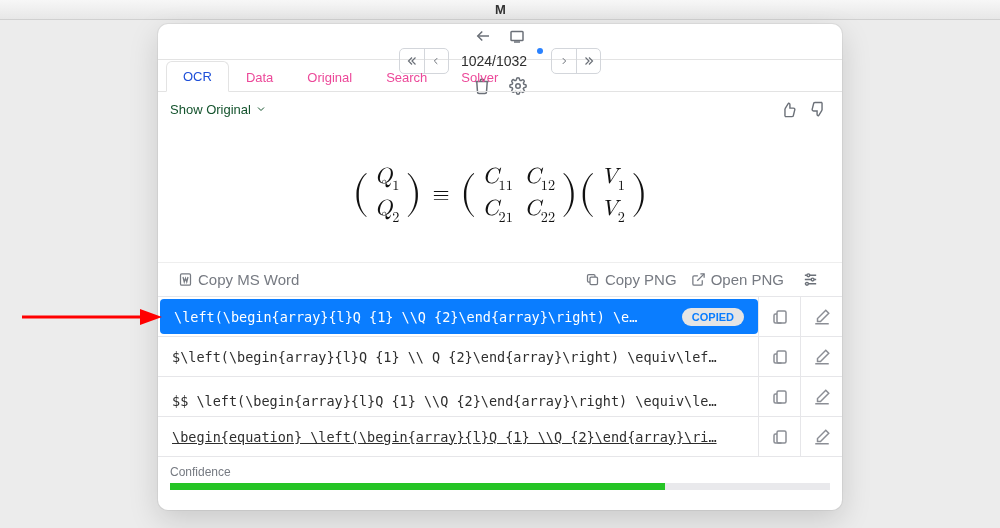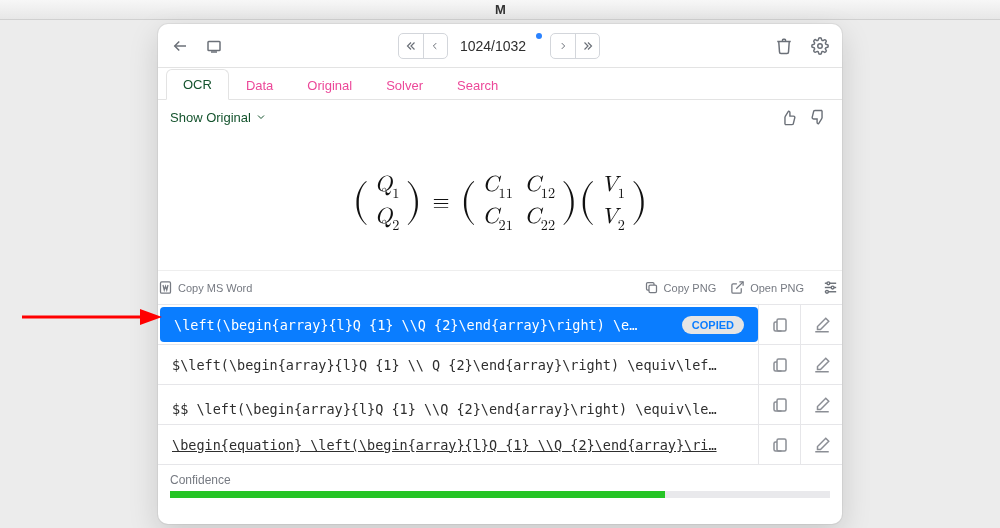--- a/index.html
+++ b/index.html
@@ -33,25 +33,26 @@
       background: #fff;
       border-radius: 10px;
       box-shadow:
         0 10px 30px rgba(0,0,0,0.15),
         0 0 0 1px rgba(0,0,0,0.05);
       display: flex;
       flex-direction: column;
       overflow: hidden;
     }
     .toolbar {
-      height: 44px;
+      height: 36px;
       border-bottom: 1px solid #e3e3e3;
       display: flex;
       align-items: center;
       padding: 0 10px;
+      flex-direction: column;
     }
     .tb-left, .tb-center, .tb-right { display: flex; align-items: center; gap: 10px; }
     .tb-left  { flex: 0 0 auto; }
     .tb-center{ flex: 1 1 auto; justify-content: center; gap: 6px; }
     .tb-right { flex: 0 0 auto; gap: 12px; }
     .icon-btn {
       width: 24px; height: 24px;
       display: flex; align-items: center; justify-content: center;
       color: #6b7078;
       border-radius: 4px;
@@ -91,21 +92,21 @@
       color: #ec4899;
       display: flex; align-items: center;
       cursor: pointer;
       border: 1px solid transparent;
       border-bottom: none;
       position: relative;
       top: 1px;
       border-radius: 6px 6px 0 0;
     }
     .tab.active {
-      color: #14532d;
+      color: #1d4ed8;
       background: #fff;
       border-color: #e3e3e3;
       border-bottom: 1px solid #fff;
     }
     .subbar {
       height: 34px;
       display: flex;
       align-items: center;
       padding: 0 12px;
       justify-content: space-between;
@@ -127,23 +128,23 @@
     }
     .equation-area .paren { font-size: 44px; line-height: 0.9; font-weight: 300; }
     .equation-area table { border-collapse: collapse; }
     .equation-area td { padding: 1px 6px; font-style: italic; }
     .equation-area sub { font-size: 0.65em; font-style: normal; position: relative; top: 2px; }
     .eq-equiv { margin: 0 10px; }
     .actions-row {
       height: 34px;
       display: flex;
       align-items: center;
-      padding: 0 0;
+      padding: 0 20px;
       justify-content: space-between;
-      font-size: 11px;
+      font-size: 15px;
       color: #767a82;
       border-top: 1px solid #eee;
     }
     .actions-left, .actions-right { display: flex; align-items: center; gap: 14px; }
     .action-link { display: flex; align-items: center; gap: 5px; cursor: pointer; }
     .latex-list {
       border-top: 1px solid #e6e6e9;
     }
     .latex-row {
       display: flex;
@@ -187,21 +188,21 @@
     }
     .tool-cell {
       width: 42px;
       display: flex;
       align-items: center;
       justify-content: center;
       border-left: 1px solid #e6e6e9;
       color: #8b8e95;
       cursor: pointer;
     }
-    .confidence-wrap { padding: 8px 12px 26px; }
+    .confidence-wrap { padding: 8px 12px 20px; }
     .conf-label { font-size: 12px; color: #767a82; margin-bottom: 4px; }
     .conf-bar {
       height: 7px;
       background: #e9e9ec;
       border-radius: 0;
       overflow: hidden;
     }
     .conf-fill { height: 100%; background: #25c425; }
     .arrow-annot {
       position: absolute;
@@ -288,24 +289,24 @@
     <div class="tab active">
         <span>OCR</span>
       </div>
     <div class="tab">
         <span>Data</span>
       </div>
     <div class="tab">
         <span>Original</span>
       </div>
     <div class="tab">
+        <span>Search</span>
+      </div>
+    <div class="tab">
         <span>Solver</span>
-      </div>
-    <div class="tab">
-        <span>Search</span>
       </div>
   </div>
 
   <div class="subbar">
     <div class="show-original">
       <span>Show Original</span>
       <svg width="12" height="12" viewBox="0 0 24 24" fill="none" stroke="currentColor" stroke-width="2">
           <polyline points="6 9 12 15 18 9"></polyline>
         </svg>
     </div>

